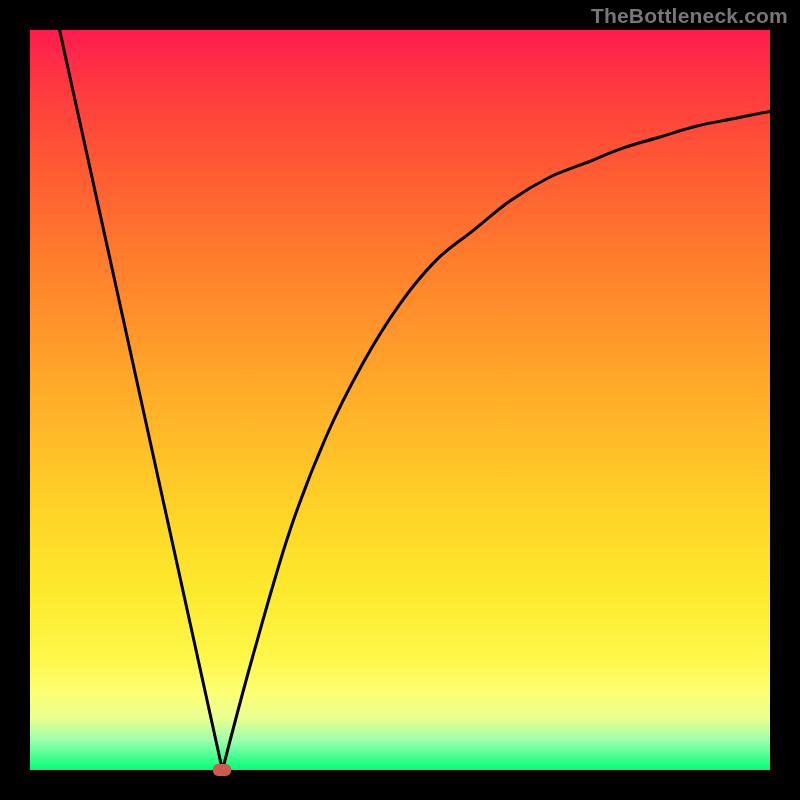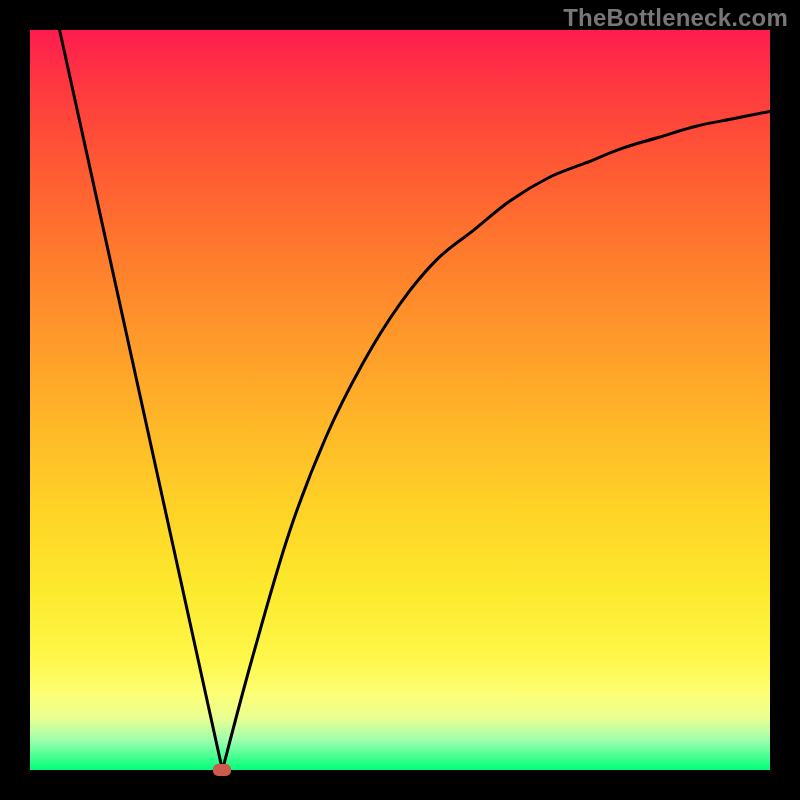--- a/index.html
+++ b/index.html
@@ -15,21 +15,21 @@
     position: relative;
     width: 800px;
     height: 800px;
     background: #000;
   }
   .attribution {
     position: absolute;
     top: 4px;
     right: 12px;
     color: #777;
-    font-size: 24px;
+    font-size: 21px;
     font-weight: 600;
     letter-spacing: 0.2px;
     z-index: 10;
   }
   .plot {
     position: absolute;
     left: 30px;
     top: 30px;
     width: 740px;
     height: 740px;

